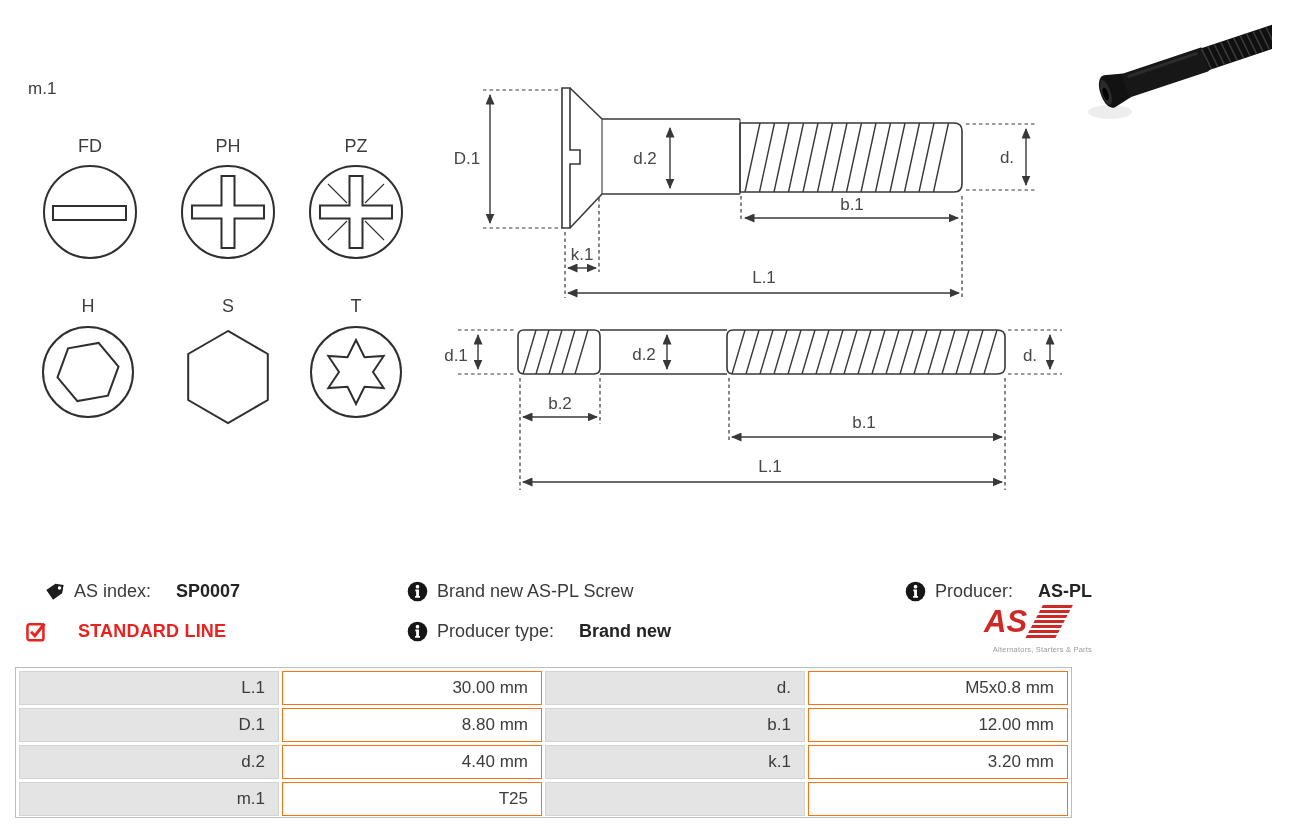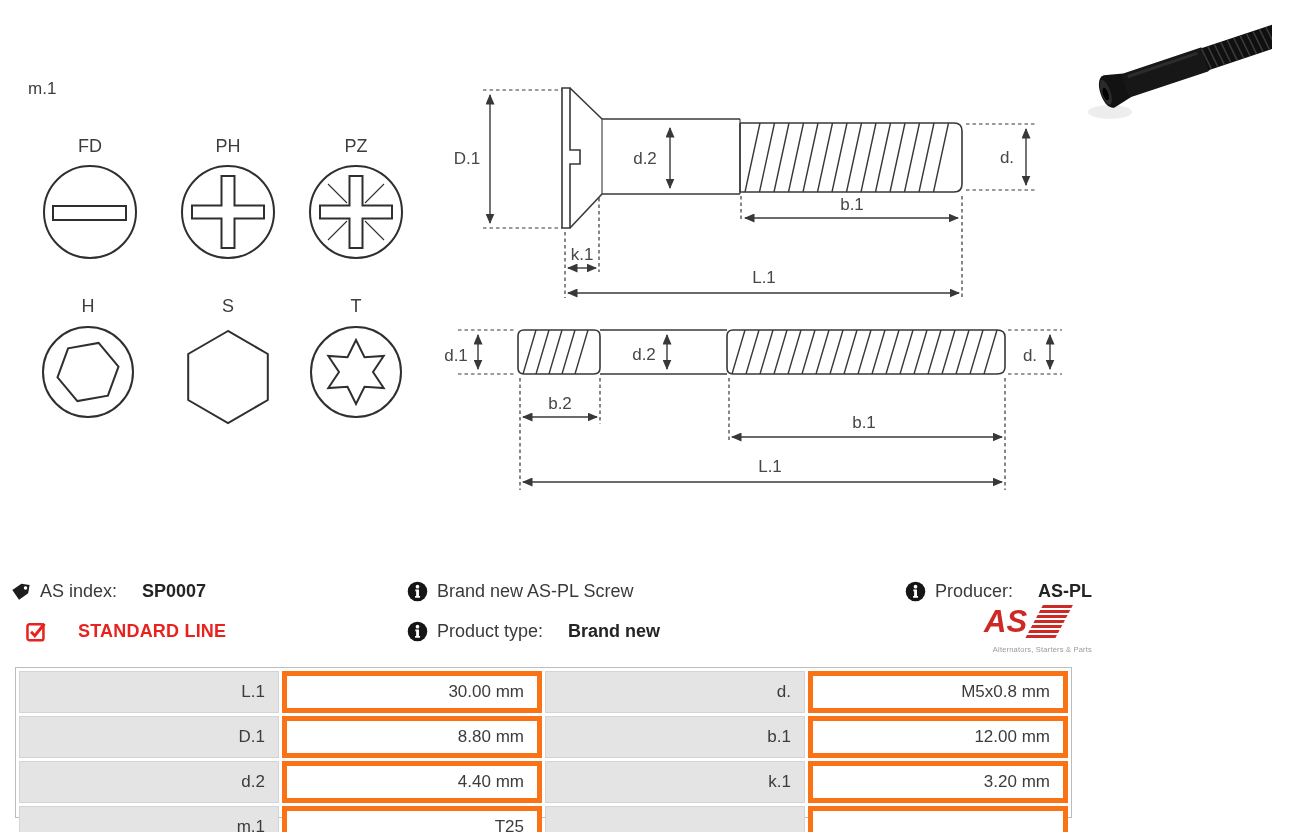--- a/index.html
+++ b/index.html
@@ -25,21 +25,21 @@
   
   .logo{position:absolute;left:976px;top:603px;width:104px;height:50px;}
   .logo .caption{position:absolute;left:-12px;top:42px;width:128px;text-align:right;
                  font-size:7.5px;color:#9a9a9a;letter-spacing:.2px;}
   
   .spec{position:absolute;left:15px;top:667px;width:1057px;height:151px;
         border:1px solid #bdbdbd;background:#fff;box-sizing:border-box;padding:0px;}
   .spec table{width:100%;height:100%;border-collapse:separate;border-spacing:3px;table-layout:fixed;}
   .spec td{font-size:17px;color:#3c3c3c;text-align:right;padding:0 13px 0 0;height:32px;}
   .spec td.lab{background:#e4e4e4;border:1px solid #d4d4d4;}
-  .spec td.val{background:#ffffff;border:5px solid #f97316;padding-left:36px;}
+  .spec td.val{background:#ffffff;border:1px solid #f97316;padding-left:36px;}
 </style>
 </head>
 <body>
 
 <div class="page">
 
   <svg class="tech" width="1316" height="560" viewBox="0 0 1316 560">
     <defs>
       <marker id="mE" markerUnits="userSpaceOnUse" markerWidth="11" markerHeight="9" refX="9.5" refY="4.5" orient="auto">
         <path d="M0,0 L10.5,4.5 L0,9 Z" fill="#383838"></path>
@@ -211,21 +211,21 @@
       <rect x="1.4" y="3.2" width="15.2" height="15.2" rx="2" fill="none" stroke="#e8231f" stroke-width="2.4"></rect>
       <path d="M4.8,10.3 L8.4,14 L17.6,2.6" fill="none" stroke="#e8231f" stroke-width="2.8"></path>
     </symbol>
     <symbol id="sym-info" viewBox="0 0 20 20">
       <circle cx="10" cy="10" r="9.3" fill="#161616"></circle>
       <circle cx="10" cy="5.4" r="1.75" fill="#fff"></circle>
       <path d="M7.9,8.1 L11.4,8.1 L11.4,14.3 L12.4,14.3 L12.4,15.9 L7.7,15.9 L7.7,14.3 L8.7,14.3 L8.7,9.7 L7.9,9.7 Z" fill="#fff"></path>
     </symbol>
   </svg>
 
-  <div class="inforow" style="left:10px;top:580px;">
+  <div class="inforow" style="left:44px;top:580px;">
     <svg class="icon21">
         <use href="#sym-tag"></use>
       </svg>
     <span>AS index:</span>
     <span class="b">SP0007</span>
   </div>
 
   <div class="inforow redline" style="left:26px;top:620px;gap:31px;">
     <svg class="icon21">
         <use href="#sym-check"></use>
@@ -237,21 +237,21 @@
     <svg class="icon21">
         <use href="#sym-info"></use>
       </svg>
     <span>Brand new AS-PL Screw</span>
   </div>
 
   <div class="inforow" style="left:407px;top:620px;">
     <svg class="icon21">
         <use href="#sym-info"></use>
       </svg>
-    <span>Product type:</span>
+    <span>Producer type:</span>
     <span class="b">Brand new</span>
   </div>
 
   <div class="inforow" style="left:905px;top:580px;">
     <svg class="icon21">
         <use href="#sym-info"></use>
       </svg>
     <span>Producer:</span>
     <span class="b">AS-PL</span>
   </div>

